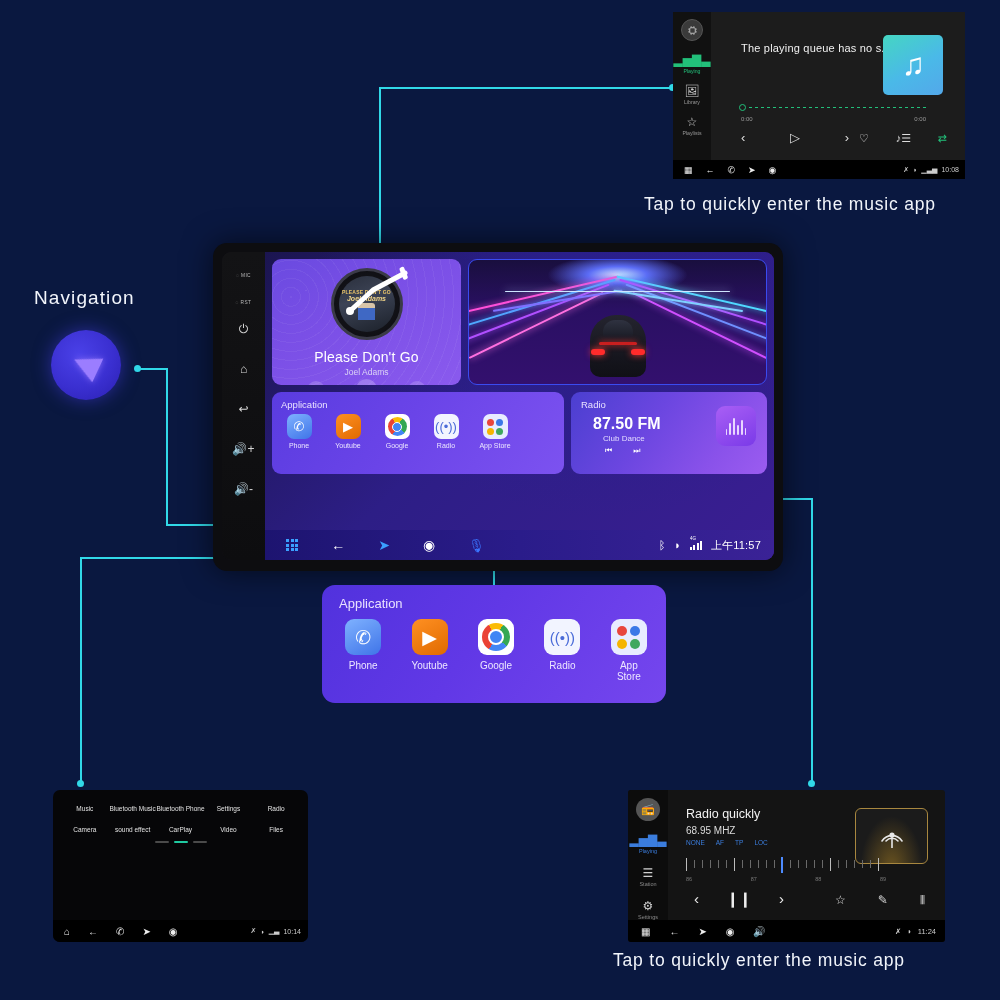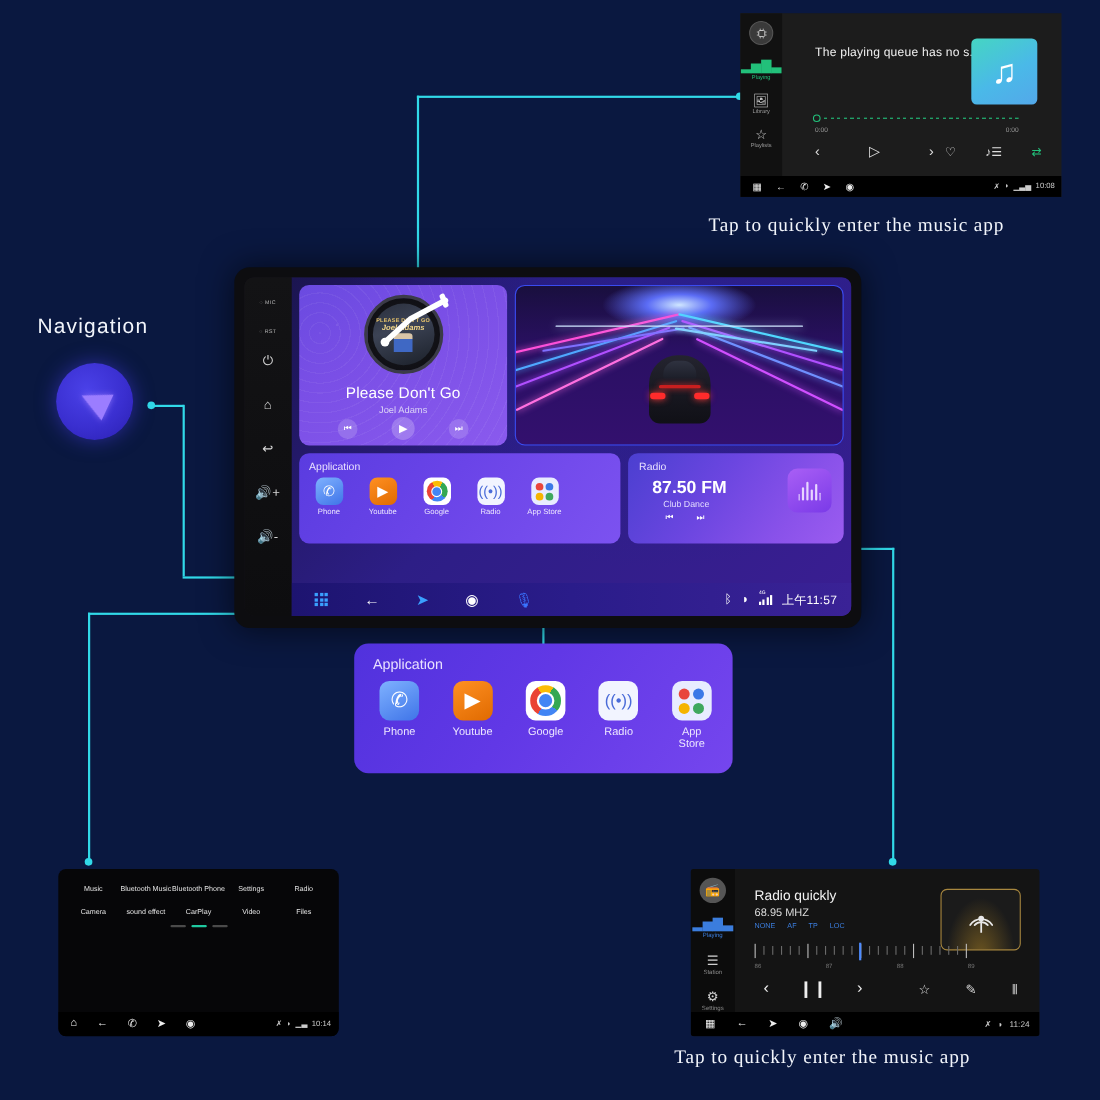--- a/index.html
+++ b/index.html
@@ -21,21 +21,20 @@
     background:#31d9e8;
   }
 
   
   .caption {
     position:absolute;
     font-size:17.5px;
     letter-spacing:0.8px;
     color:#f2f5fb;
     white-space:nowrap;
-    font-family:Liberation Serif, serif;
   }
 
   
   .music-app {
     position:absolute; left:673px; top:12px; width:292px; height:167px;
     background:#1c1c1c; overflow:hidden;
   }
   .ma-side {
     position:absolute; left:0; top:0; width:38px; height:148px;
     background:#111; display:flex; flex-direction:column;
@@ -120,21 +119,21 @@
   .sb.gap3 { margin-top:22px; }
   .sb .gl { font-size:12px; line-height:13px; }
 
   .screen {
     position:absolute; left:43px; top:0; right:0; bottom:0;
     background:
       radial-gradient(ellipse at 65% 10%, #2a1f8c 0%, transparent 60%),
       linear-gradient(135deg,#1b1550 0%,#2d1e86 45%,#3a1e92 100%);
     padding:7px 7px 0 7px;
   }
-  .row1 { display:flex; gap:7px; height:146px; }
+  .row1 { display:flex; gap:7px; height:126px; }
   .row2 { display:flex; gap:7px; height:82px; margin-top:7px; }
 
   .card {
     border-radius:9px; position:relative; overflow:hidden;
   }
   .card-music {
     width:189px;
     background:linear-gradient(150deg,#6a4ae0 0%,#7a4fe6 40%,#8a5aee 100%);
   }
   .card-music::before{

